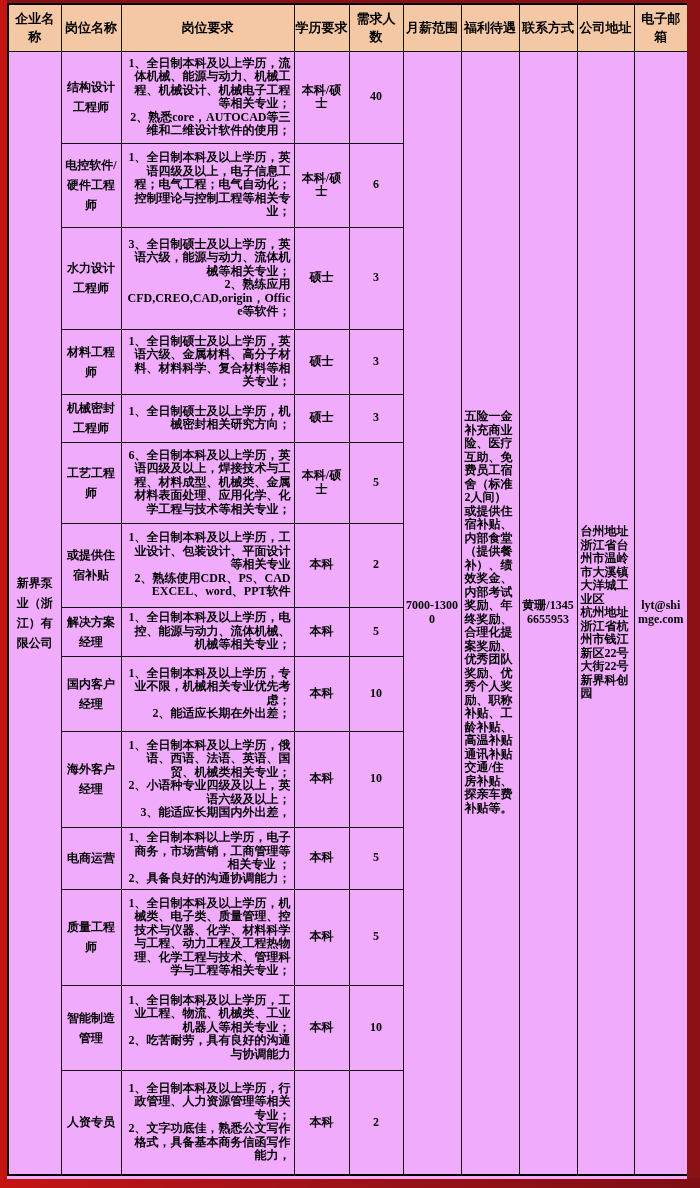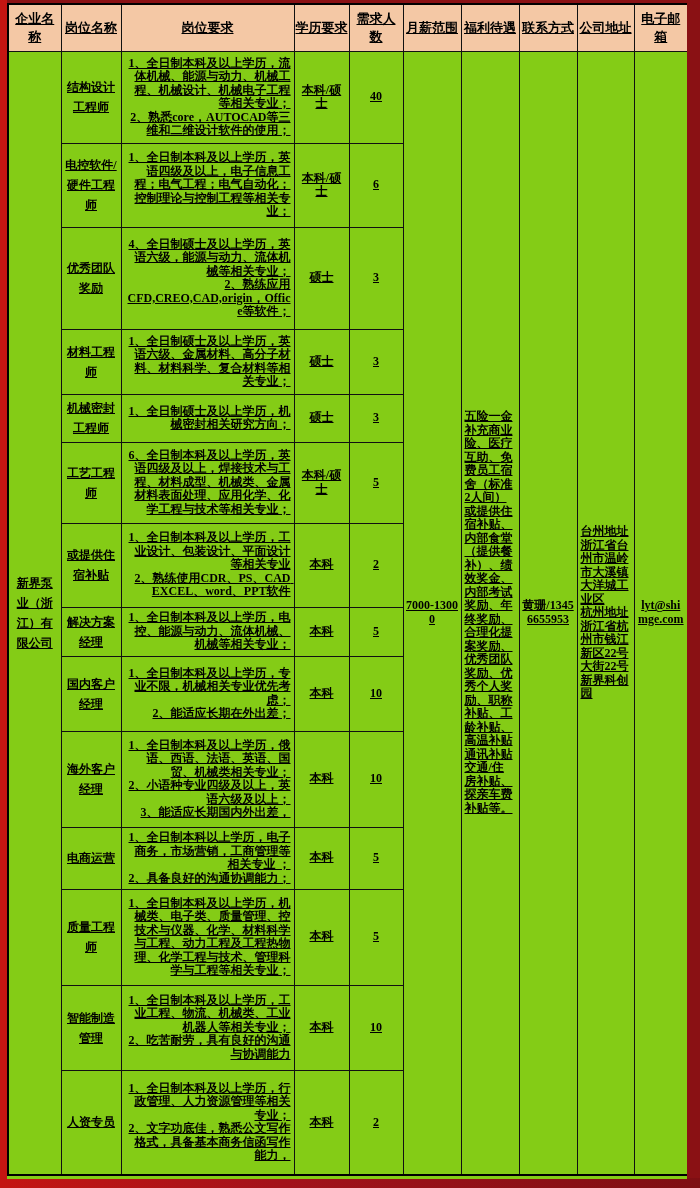--- a/index.html
+++ b/index.html
@@ -13,23 +13,22 @@
   .frame-left {
     position: absolute; left: 0; top: 0; width: 7px; height: 100%;
     background: #c41512;
   }
   .frame-bottom {
     position: absolute; left: 0; bottom: 0; width: 100%; height: 10px;
     background: linear-gradient(90deg, #c41512 0%, #a3121a 40%, #7e0f13 100%);
   }
   .sheet {
     position: absolute; left: 7px; top: 3px; right: 13px; bottom: 9px;
-    background: #84cc16;
+    background: #f0abfc;
     overflow: hidden;
-    text-decoration: underline;
   }
   table.jobs {
     border-collapse: collapse;
     table-layout: fixed;
     width: 680px;
     border: 2px solid #000;
   }
   th, td {
     border: 1px solid #111;
     overflow: hidden;
@@ -111,22 +110,22 @@
 杭州地址浙江省杭州市钱江新区22号大街22号新界科创园</td>
           <td class="cell-email" rowspan="14">lyt@shimge.com</td>
         </tr>
         <tr style="height: 84px;">
           <td class="cell-title">电控软件/硬件工程师</td>
           <td class="cell-req">1、全日制本科及以上学历，英语四级及以上，电子信息工程；电气工程；电气自动化；控制理论与控制工程等相关专业；</td>
           <td class="cell-edu">本科/硕士</td>
           <td class="cell-count">6</td>
         </tr>
         <tr style="height: 102px;">
-          <td class="cell-title">优秀团队奖励</td>
-          <td class="cell-req">4、全日制硕士及以上学历，英语六级，能源与动力、流体机械等相关专业；
+          <td class="cell-title">水力设计工程师</td>
+          <td class="cell-req">3、全日制硕士及以上学历，英语六级，能源与动力、流体机械等相关专业；
 2、熟练应用
 CFD,CREO,CAD,origin，Office等软件；</td>
           <td class="cell-edu">硕士</td>
           <td class="cell-count">3</td>
         </tr>
         <tr style="height: 65px;">
           <td class="cell-title">材料工程师</td>
           <td class="cell-req">1、全日制硕士及以上学历，英语六级、金属材料、高分子材料、材料科学、复合材料等相关专业；</td>
           <td class="cell-edu">硕士</td>
           <td class="cell-count">3</td>

